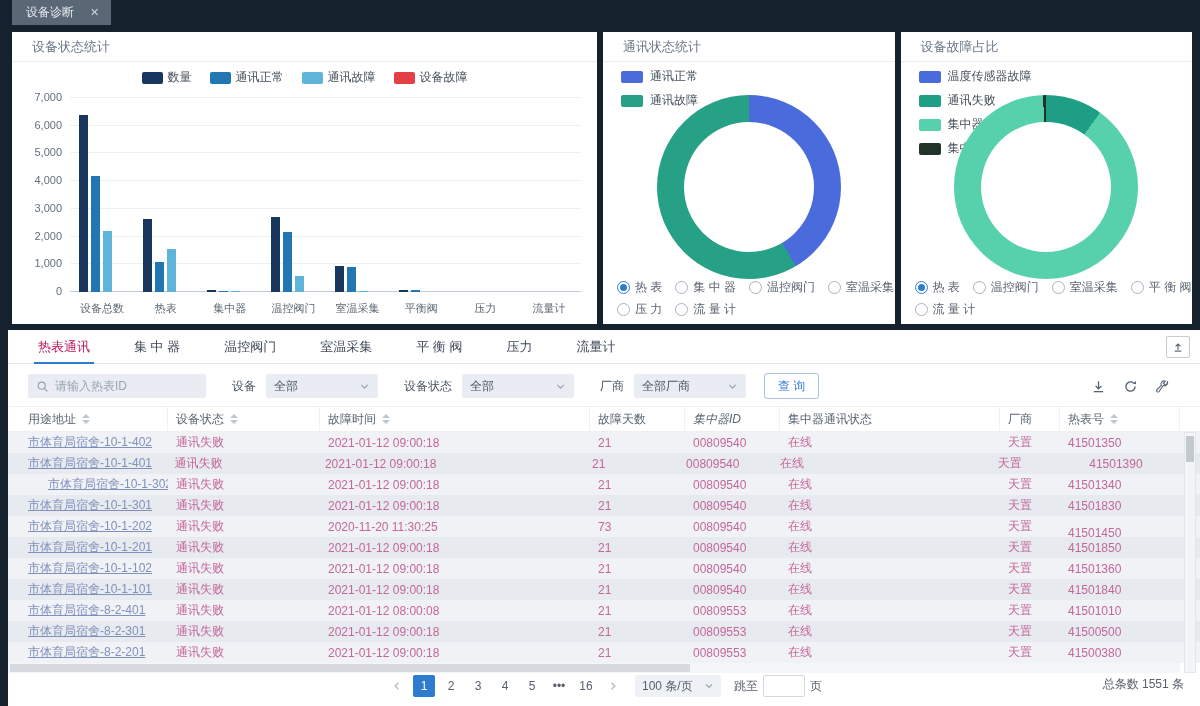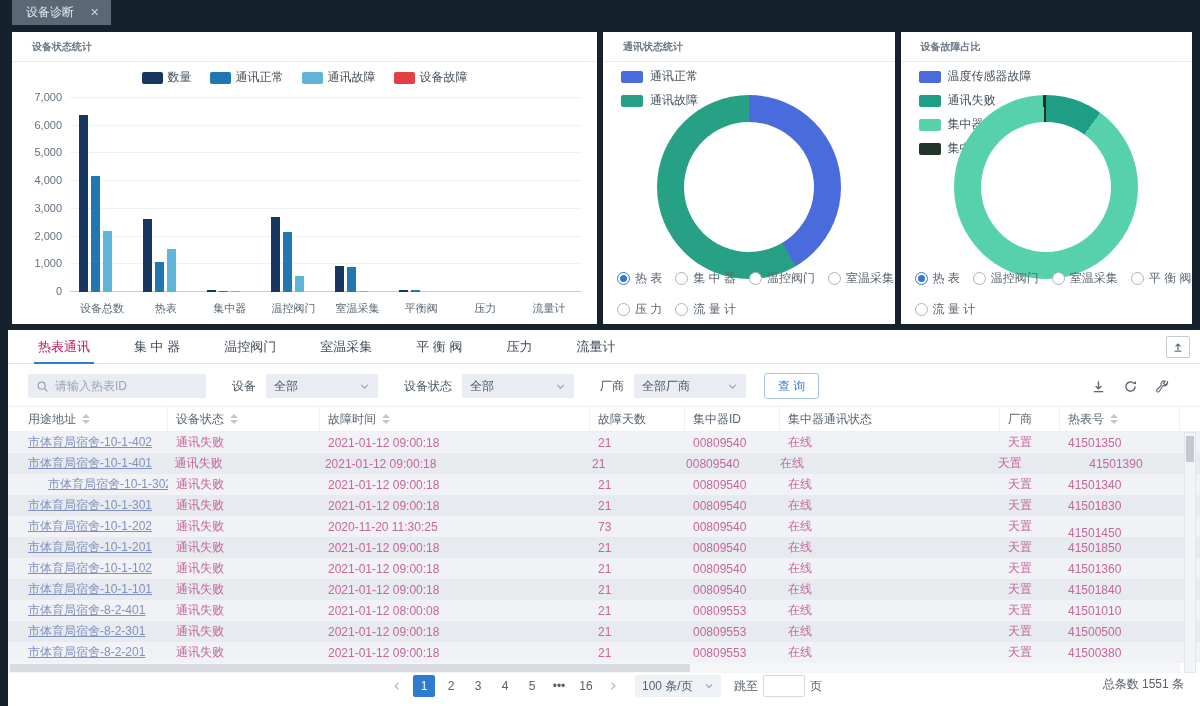--- a/index.html
+++ b/index.html
@@ -11,21 +11,21 @@
   .wtab{margin-left:12px;height:25px;background:#5a6774;color:#e4eaf0;font-size:12px;
         display:flex;align-items:center;gap:16px;padding:0 12px 0 14px;cursor:pointer}
   .wtab-close{font-size:11px;color:#ccd4dc}
 
   
   .charts-row{margin:2px 8px 0 12px;height:292px;display:flex;gap:6px}
   .panel{background:#fff;overflow:hidden}
   .p1{flex:0 0 585px}
   .p2,.p3{flex:1}
   .panel-header{height:30px;border-bottom:1px solid #ececec;display:flex;align-items:center;padding:0 20px}
-  .panel-title{font-size:10px;font-weight:700;color:#6a7787}
+  .panel-title{font-size:13px;font-weight:400;color:#6a7787}
 
   
   .p1-body{position:relative;height:262px}
   .bar-legend{position:absolute;top:7px;left:0;right:0;display:flex;justify-content:center;gap:18px}
   .bl-item{display:flex;align-items:center;gap:5px;font-size:12px;color:#45505c;cursor:pointer}
   .bl-marker{width:21px;height:12px;border-radius:2px}
   .bar-area{position:absolute;left:58px;right:16px;top:36px;bottom:32px}
   .grid{position:absolute;left:0;right:0;height:1px;background:#eef1f4}
   .grid.zero{background:#c3cbd4}
   .ylab{position:absolute;right:calc(100% + 8px);font-size:11px;color:#64707e;white-space:nowrap;transform:translateY(5px)}
@@ -35,21 +35,21 @@
   .xlabels{position:absolute;left:58px;right:16px;bottom:8px;display:flex}
   .xlab{flex:1;text-align:center;font-size:11px;color:#5d6874;white-space:nowrap}
 
   
   .pie-body{position:relative;height:262px}
   .v-legend{position:absolute;top:6px;left:18px;display:flex;flex-direction:column;gap:7px}
   .vl-item{display:flex;align-items:center;gap:7px;font-size:12px;color:#45505c;cursor:pointer}
   .vl-marker{width:22px;height:12px;border-radius:2px}
   .donut{position:absolute;top:33px;left:50%;transform:translateX(-50%);width:184px;height:184px;border-radius:50%}
   .hole{position:absolute;inset:27px;background:#fff;border-radius:50%}
-  .radio-rows{position:absolute;left:14px;right:6px;bottom:6px;display:flex;flex-direction:column;gap:14px}
+  .radio-rows{position:absolute;left:14px;right:6px;bottom:6px;display:flex;flex-direction:column;gap:5px}
   .radio-row{display:flex;gap:13px}
   .radio-item{display:flex;align-items:center;gap:5px;font-size:12px;color:#5b6470;cursor:pointer;white-space:nowrap}
   .radio{width:13px;height:13px;border:1px solid #aab2bc;border-radius:50%;position:relative;background:#fff;flex:none}
   .radio.sel{border-color:#2e7cd0}
   .radio.sel::after{content:"";position:absolute;inset:2px;border-radius:50%;background:#2e7cd0}
 
   
   .bottom{margin:6px 0 0 8px;height:376px;background:#fff;position:relative}
   .tabs{height:34px;border-bottom:1px solid #e3e7eb;display:flex;padding-left:8px}
   .tab{padding:0 22px;display:flex;align-items:center;font-size:13px;color:#3f4a57;position:relative;cursor:pointer;white-space:nowrap}
@@ -428,21 +428,21 @@
         <div class="th" style="width: 270px;">
           <span>故障时间</span>
           <span class="sorter">
             <i class="caret up"></i>
             <i class="caret dn"></i>
           </span>
         </div>
         <div class="th" style="width: 95px;">
           <span>故障天数</span>
         </div>
-        <div class="th" style="width: 95px;">
+        <div class="th" style="width: 95px; font-style: italic;">
           <span>集中器ID</span>
         </div>
         <div class="th" style="width: 220px;">
           <span>集中器通讯状态</span>
         </div>
         <div class="th" style="width: 60px;">
           <span>厂商</span>
         </div>
         <div class="th" style="width: 120px;">
           <span>热表号</span>

